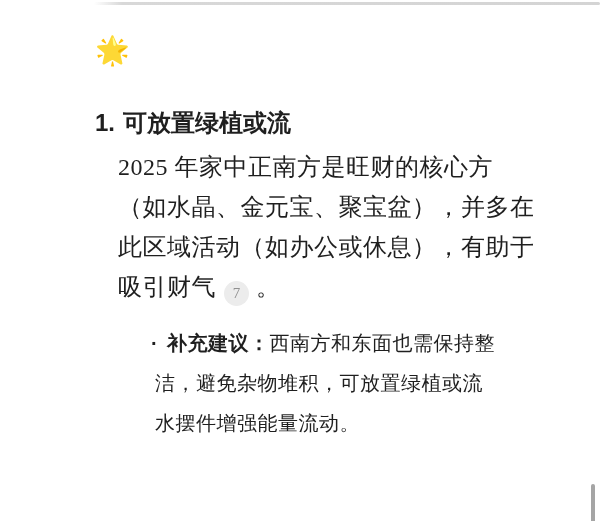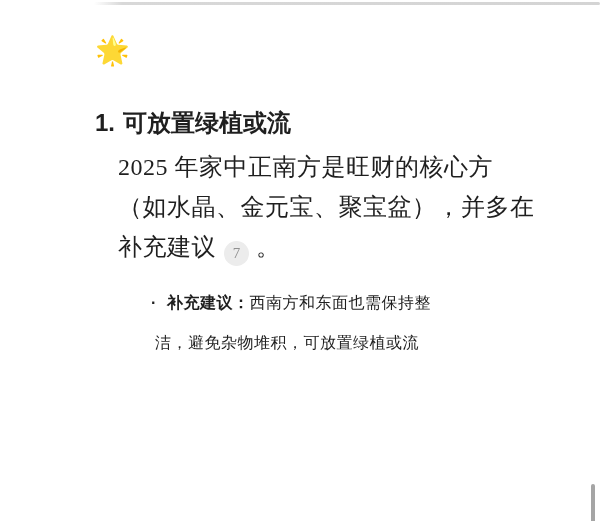--- a/index.html
+++ b/index.html
@@ -78,21 +78,21 @@
     font-size: 15px;
     text-align: center;
     letter-spacing: 0;
     vertical-align: -3px;
     margin: 0 7px 0 8px;
     cursor: pointer;
   }
   .bullet-block {
     margin-left: 33px;
     margin-top: 16px;
-    font-size: 16px;
+    font-size: 20px;
     line-height: 40px;
   }
   .bullet-line {
     white-space: nowrap;
     letter-spacing: 0.5px;
   }
   .bullet-marker {
     display: inline-block;
     width: 16px;
     font-weight: 700;
@@ -125,27 +125,29 @@
   </div>
 
   <div class="heading-row">
     <span class="list-number">1.</span>
     <span>可放置绿植或流</span>
   </div>
 
   <div class="paragraph">
     <div class="para-line">2025 年家中正南方是旺财的核心方</div>
     <div class="para-line">（如水晶、金元宝、聚宝盆），并多在</div>
+    <div class="para-line">此区域活动（如办公或休息），有助于</div>
     <div class="para-line">
-      <span>补充建议</span><span class="citation-badge">7</span><span>。</span>
+      <span>吸引财气</span><span class="citation-badge">7</span><span>。</span>
     </div>
 
     <div class="bullet-block">
       <div class="bullet-line">
         <span class="bullet-marker">·</span><span class="bullet-lead">补充建议：</span><span>西南方和东面也需保持整</span>
       </div>
       <div class="bullet-line bullet-cont">洁，避免杂物堆积，可放置绿植或流</div>
+      <div class="bullet-line bullet-cont">水摆件增强能量流动。</div>
     </div>
   </div>
 
 </div>
 
 <div class="scrollbar-thumb"></div>
 
 </body></html>

